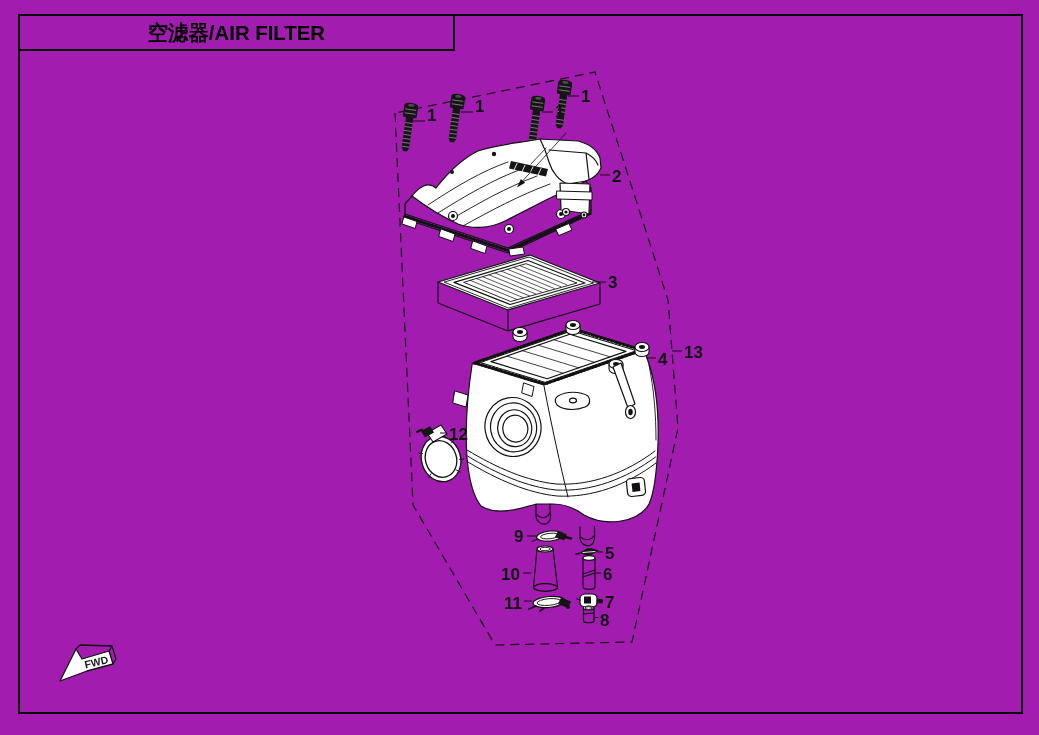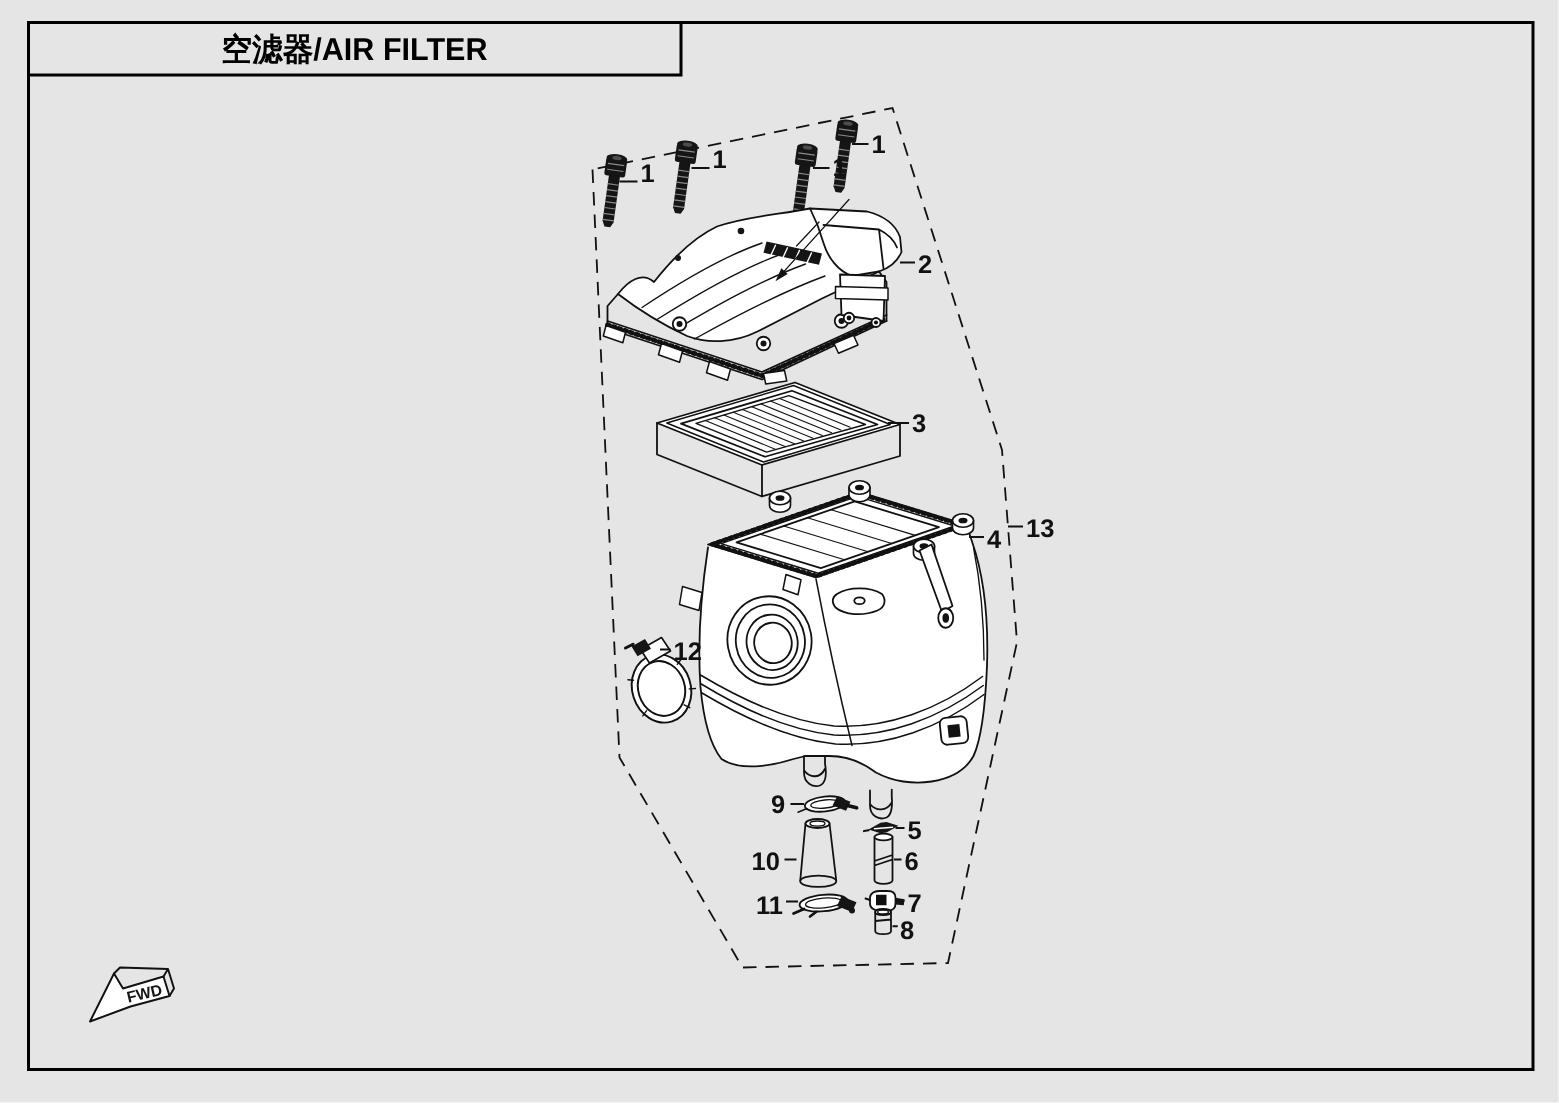--- a/index.html
+++ b/index.html
@@ -1,16 +1,16 @@
 <!DOCTYPE html>
 <html><head>
 <meta charset="utf-8">
 <style>
   html,body{margin:0;padding:0;background:#fff;}
-  .page{position:relative;width:1039px;height:735px;background:#e5e5e5;overflow:hidden;
+  .page{position:relative;width:1039px;height:735px;background:#a21caf;overflow:hidden;
         font-family:"Liberation Sans","DejaVu Sans",sans-serif;}
   .frame{position:absolute;left:18px;top:14px;width:1005px;height:700px;
          border:2px solid #000;box-sizing:border-box;}
   .title-box{position:absolute;left:18px;top:14px;width:437px;height:37px;
          border:2px solid #000;box-sizing:border-box;display:flex;align-items:center;
          justify-content:center;}
   .title-box span{font-weight:bold;font-size:21px;color:#000;letter-spacing:0;
          transform:scaleX(.97);white-space:nowrap;}
   svg.diagram{position:absolute;left:0;top:0;width:1039px;height:735px;}
   .callout{font-family:"Liberation Sans","DejaVu Sans",sans-serif;

